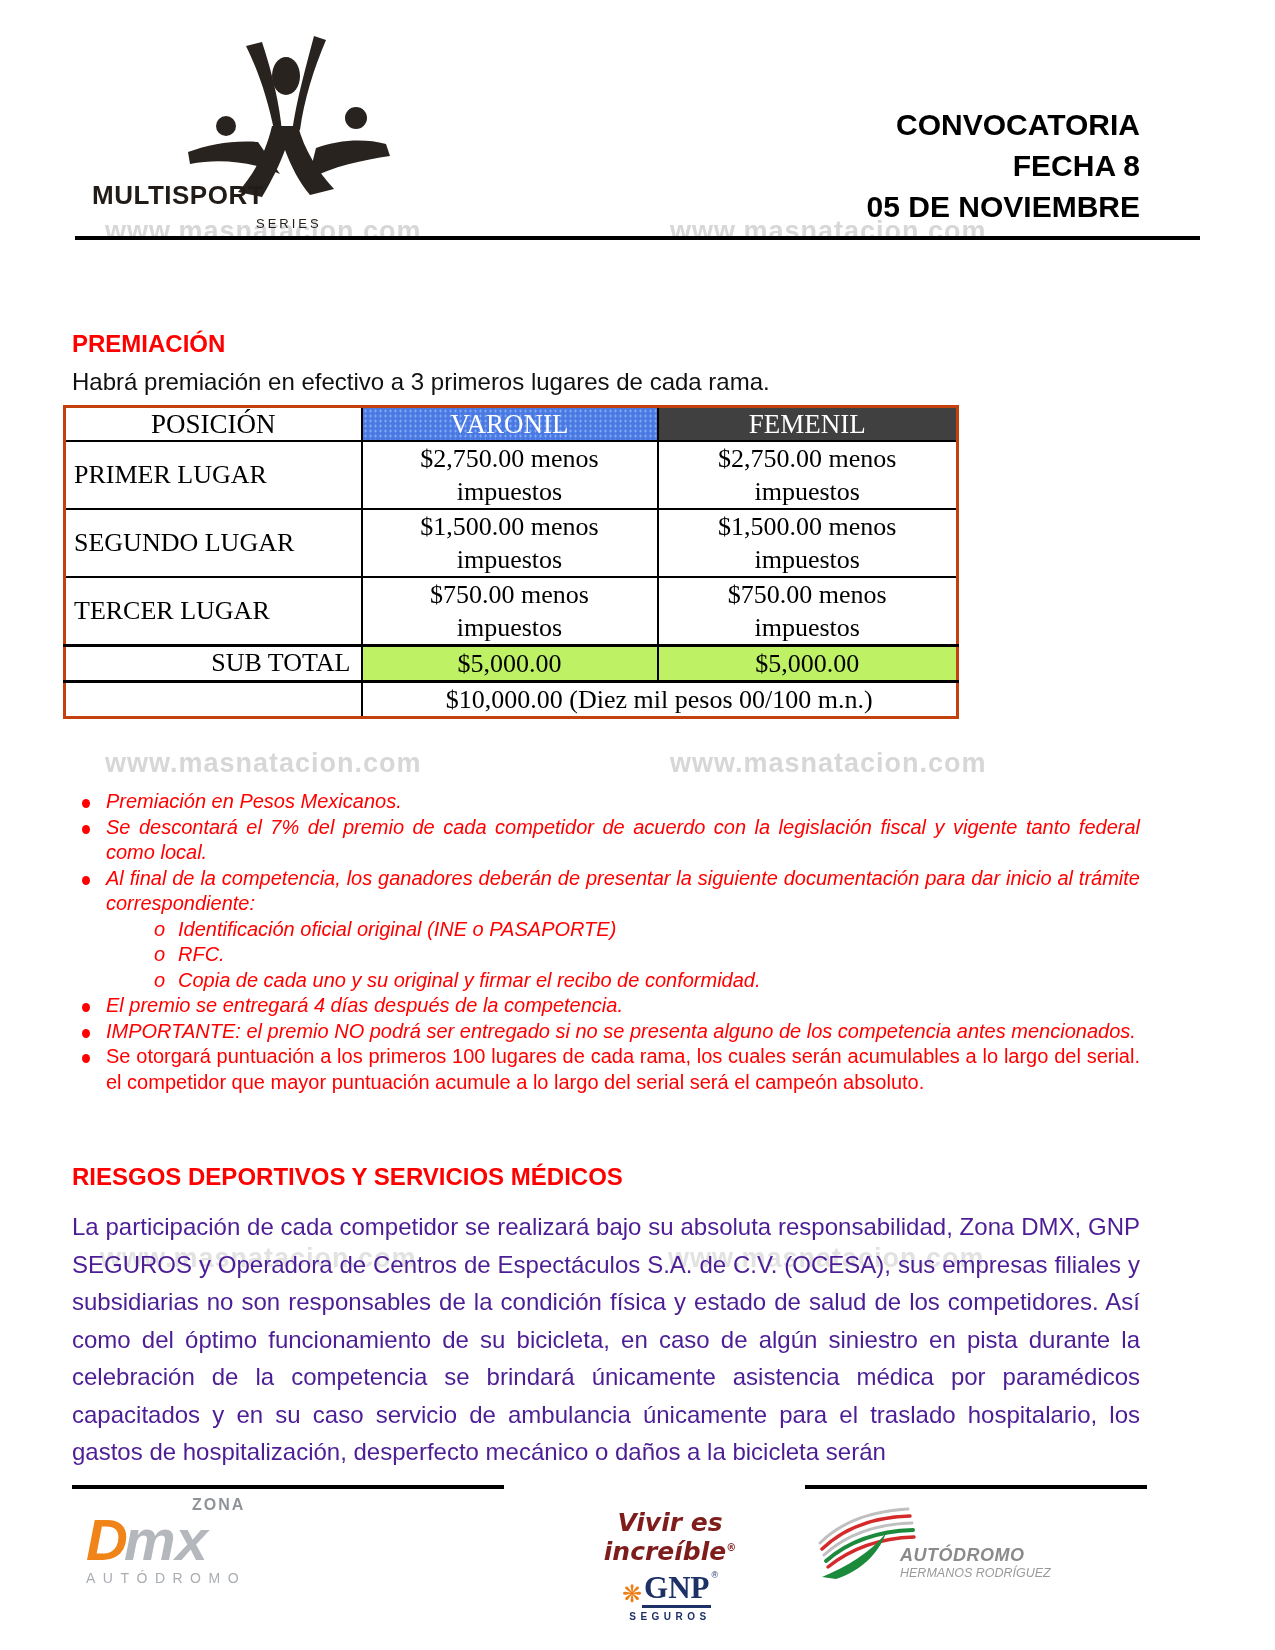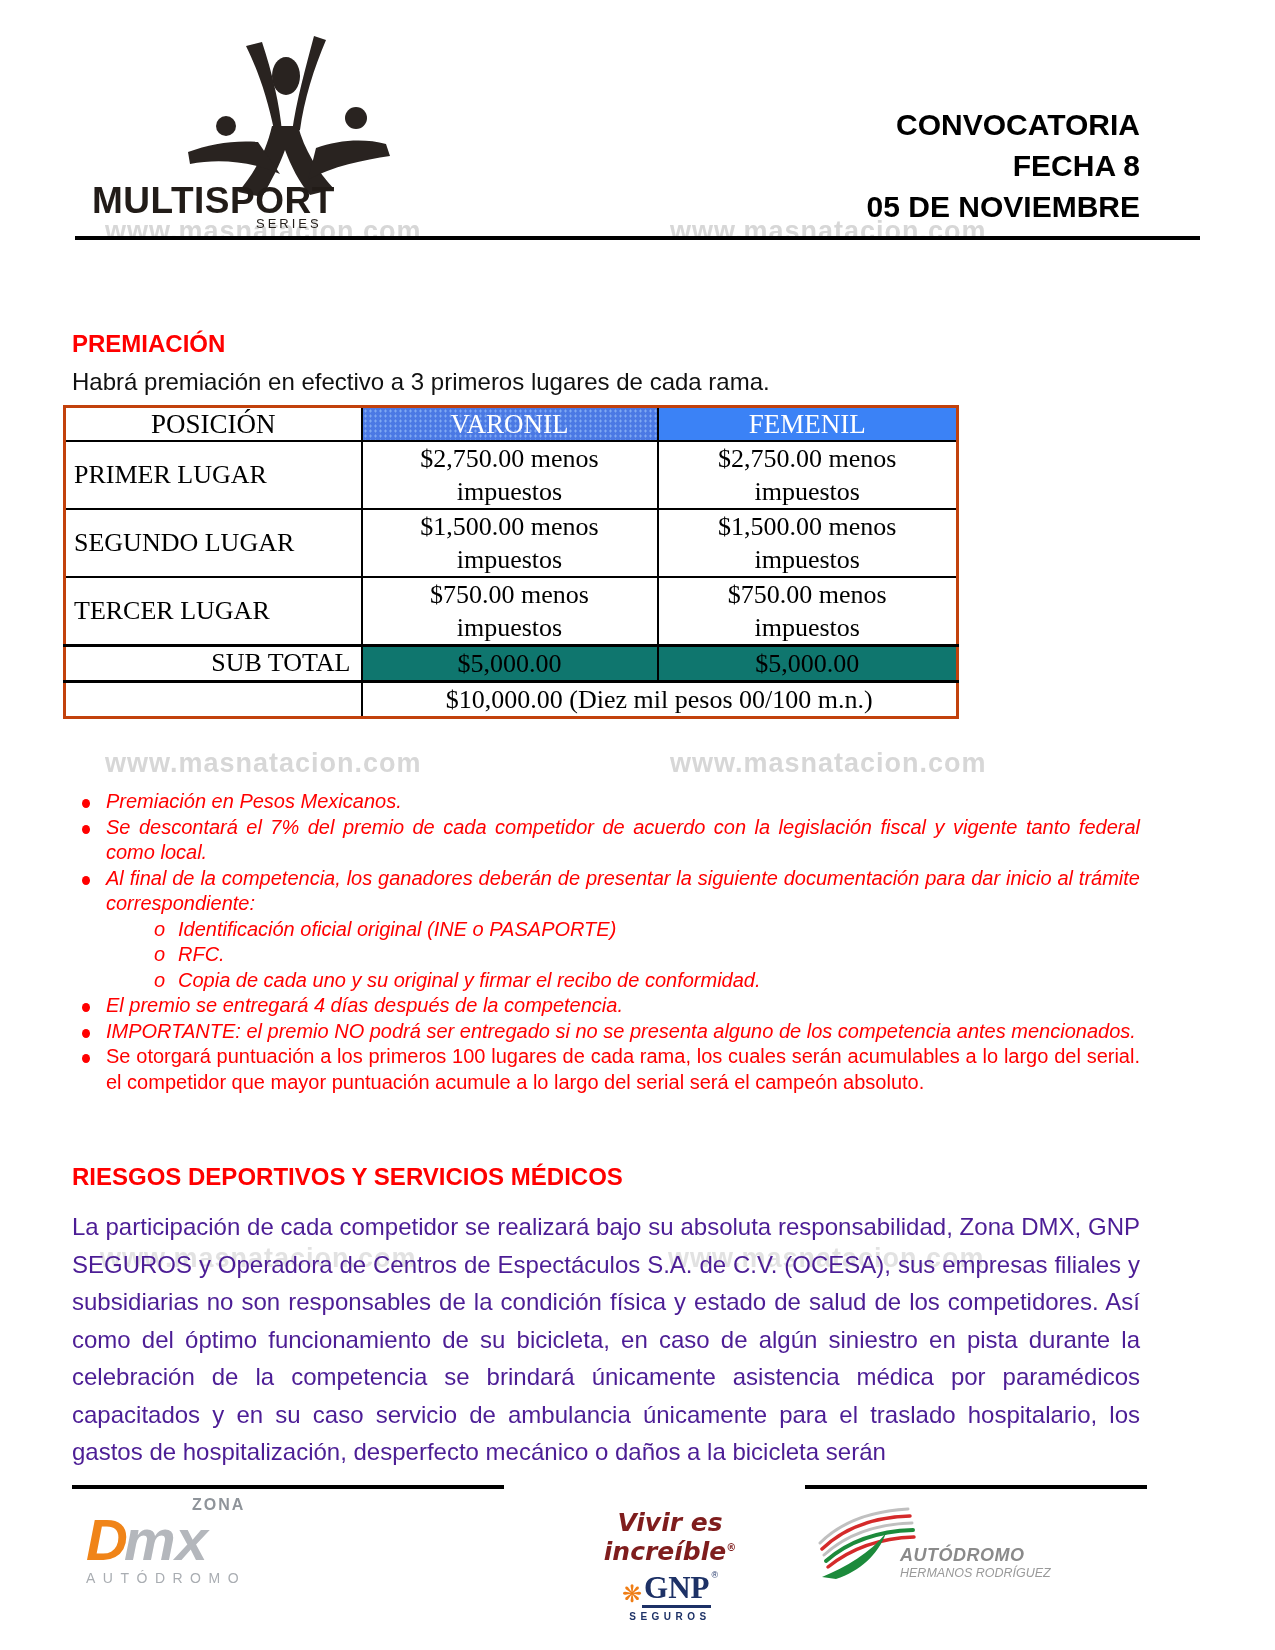--- a/index.html
+++ b/index.html
@@ -13,21 +13,21 @@
   .wm {
     position:absolute; font-weight:bold; font-size:27px; letter-spacing:1px;
     color:#d7d7d7; z-index:1; user-select:none;
   }
   .wm.faint { color:rgba(190,190,190,.45); }
 
   
   .logo-wrap { position:absolute; left:90px; top:34px; width:330px; height:200px; z-index:2; }
   .logo-figure { position:absolute; left:78px; top:0; }
   .logo-brand {
-    position:absolute; left:2px; top:146px; font-size:37px; font-weight:bold;
+    position:absolute; left:2px; top:146px; font-size:26px; font-weight:bold;
     letter-spacing:.5px; color:#221c18;
   }
   .logo-series {
     position:absolute; left:166px; top:182px; font-size:13px; letter-spacing:3px; color:#221c18;
   }
   .title-block {
     position:absolute; right:135px; top:104px; text-align:right;
     font-size:30px; font-weight:bold; line-height:41px; color:#000; z-index:2;
   }
   .rule-top { position:absolute; left:75px; top:236px; width:1125px; height:4px; background:#000; z-index:2; }
@@ -49,27 +49,27 @@
   table.prize { border:3px solid #c2410c; }
   table.prize th {
     height:34px; font-weight:normal; font-size:27px; text-align:center; line-height:30px;
   }
   th.hd-varonil {
     color:#fff;
     background-color:#4b79e4;
     background-image:radial-gradient(#7fa9f2 1.1px, transparent 1.3px);
     background-size:5px 5px;
   }
-  th.hd-femenil { color:#fff; background:#3b82f6; }
+  th.hd-femenil { color:#fff; background:#404040; }
   td.pos { text-align:left; padding-left:8px; font-size:26px; }
   td.prize-val { text-align:center; font-size:26px; line-height:33px; white-space:pre-line; }
   tr.data-row td { height:66px; }
   tr.subtotal td { height:34px; border-top-width:3px; border-bottom-width:3px; }
   tr.subtotal td.pos { text-align:right; padding-right:10px; }
-  tr.subtotal td.prize-val { background:#0f766e; }
+  tr.subtotal td.prize-val { background:#bef264; }
   tr.total td { height:36px; }
   tr.total td.prize-val { font-size:26px; }
 
   
   .bullets { position:absolute; left:72px; top:789px; width:1068px; z-index:2; color:#ff0000;
     font-size:20px; line-height:25.5px; }
   .bullet { display:flex; }
   .b-marker { flex:none; width:34px; padding-left:10px; }
   .dot { display:inline-block; width:8px; height:9px; border-radius:50%; background:#ff0000; margin-top:8px; }
   .b-text { flex:1; text-align:justify; font-style:italic; }

